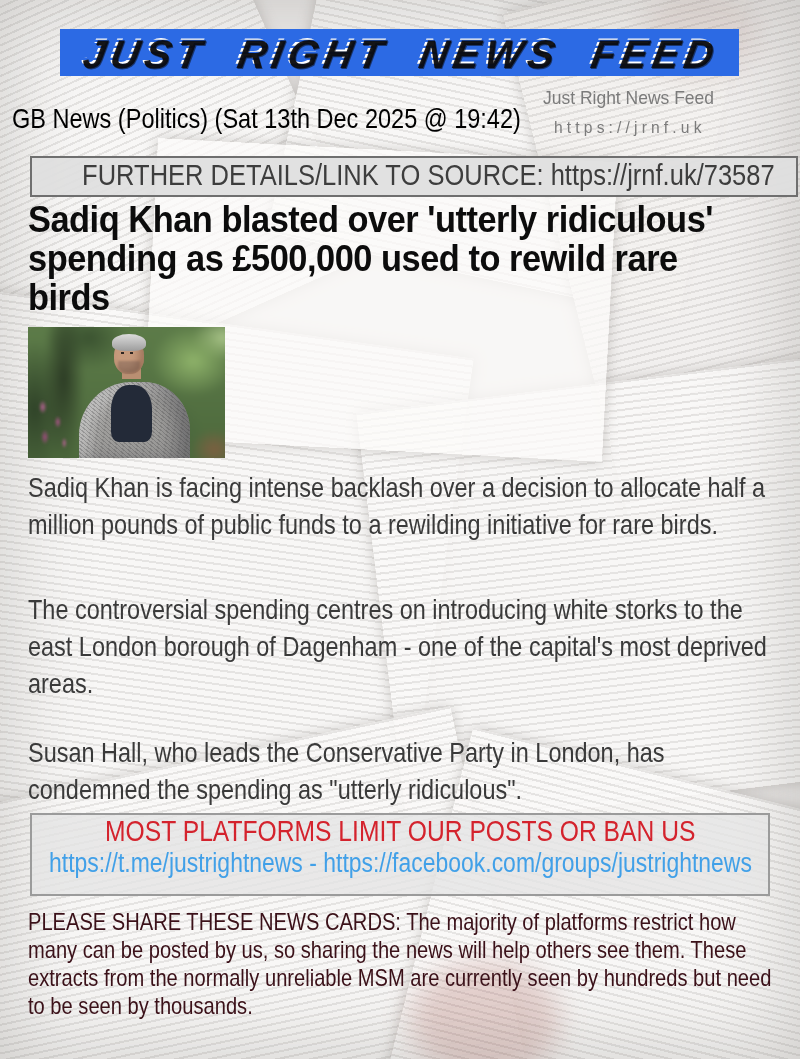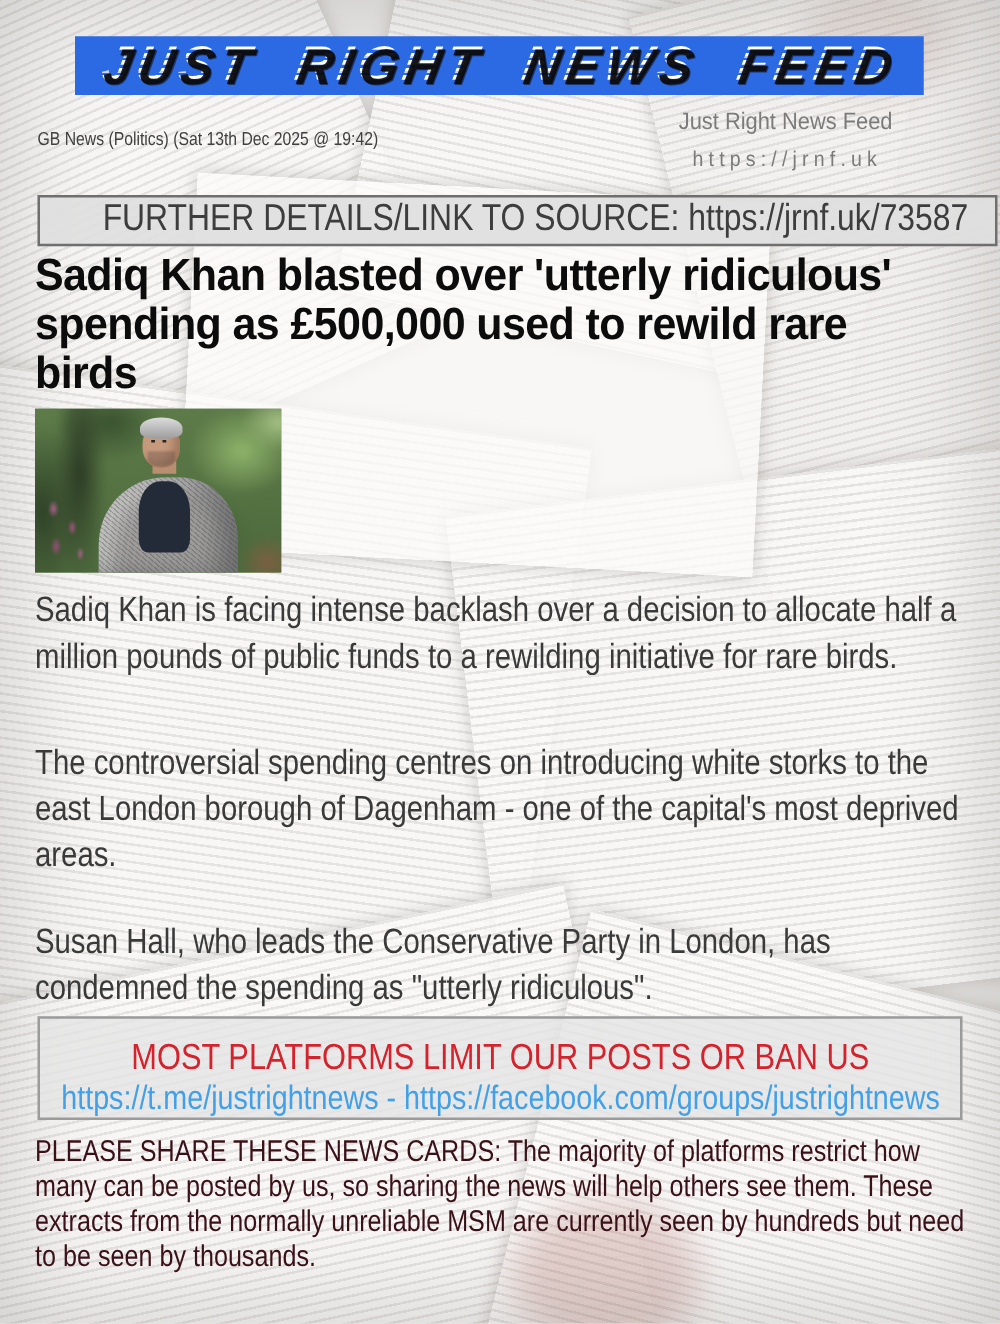--- a/index.html
+++ b/index.html
@@ -33,21 +33,21 @@
   .banner-text{font-family:"Liberation Sans", sans-serif;font-weight:bold;font-style:italic;
           font-size:40px;letter-spacing:5px;word-spacing:16px;transform:skewX(-10deg);
           background-image:repeating-linear-gradient(to bottom,
               #ffffff 0 3px, #cdd6e6 3px 4px, rgba(255,255,255,0) 4px 6px);
           -webkit-background-clip:text;background-clip:text;
           color:transparent;-webkit-text-fill-color:transparent;
           text-shadow:2px 2px 0 rgba(10,10,12,0.9), 3px 3px 0 rgba(10,10,12,0.55);}
 
   
   .sqz{display:inline-block;transform-origin:0 50%;white-space:nowrap;}
-  .hdr-left{position:absolute;left:30px;top:103px;font-size:15px;color:#404040;}
+  .hdr-left{position:absolute;left:12px;top:103px;font-size:28px;color:#000000;}
   .hdr-left .sqz{transform:scaleX(0.84);}
   .hdr-right{position:absolute;left:543px;top:87px;color:#7b7b7b;}
   .hdr-brand{font-size:19px;}
   .hdr-url{font-size:17px;letter-spacing:4.5px;margin-top:9px;text-align:center;}
   .hdr-right .sqz{transform:scaleX(0.92);}
 
   
   .source-box{position:absolute;left:30px;top:156px;width:736px;height:37px;
       border:2px solid #6f6f6f;background:rgba(223,223,223,0.93);
       display:flex;align-items:flex-start;justify-content:center;padding-left:28px;}
@@ -95,21 +95,21 @@
       background:rgba(100,80,70,0.38);border-radius:0 0 48% 48%;filter:blur(1px);}
 
   
   .para{position:absolute;left:28px;width:884px;transform:scaleX(0.838);transform-origin:0 0;
       font-size:28px;line-height:37px;color:#3a3a3a;}
   .p1{top:469px;} .p2{top:591px;} .p3{top:734px;}
 
   
   .promo-box{position:absolute;left:30px;top:813px;width:736px;height:79px;
       border:2px solid #9b9b9b;background:rgba(228,228,228,0.78);
-      display:flex;flex-direction:column;align-items:center;justify-content:flex-end;}
+      display:flex;flex-direction:column;align-items:center;justify-content:flex-start;}
   .promo-warning{white-space:nowrap;transform:scaleX(0.85);font-size:29px;color:#d4232d;}
   .promo-links{white-space:nowrap;transform:scaleX(0.85);font-size:27px;color:#41a0e8;}
 
   
   .footer{position:absolute;left:28px;top:908px;width:896px;transform:scaleX(0.838);
       transform-origin:0 0;font-size:24px;line-height:28px;color:#3b1119;}
 </style>
 </head>
 <body>
 

